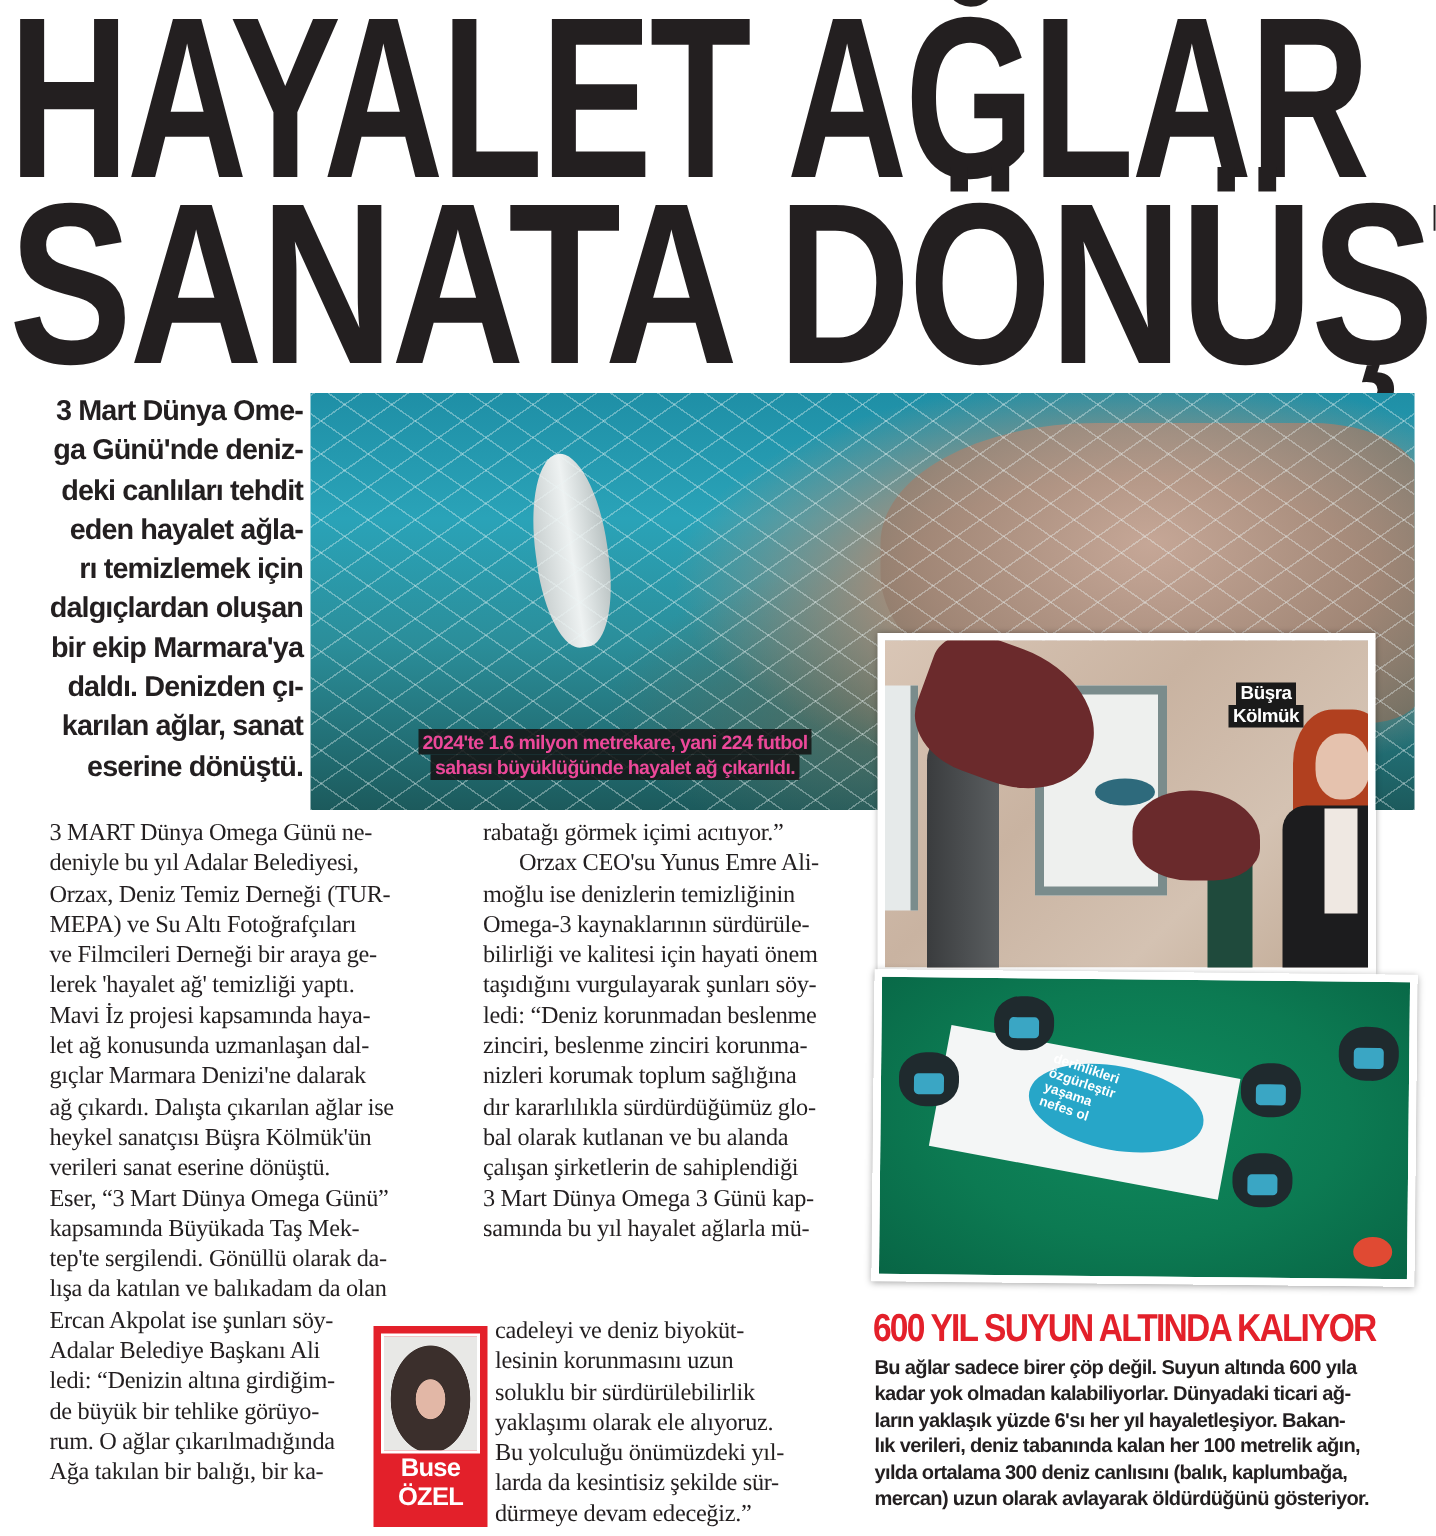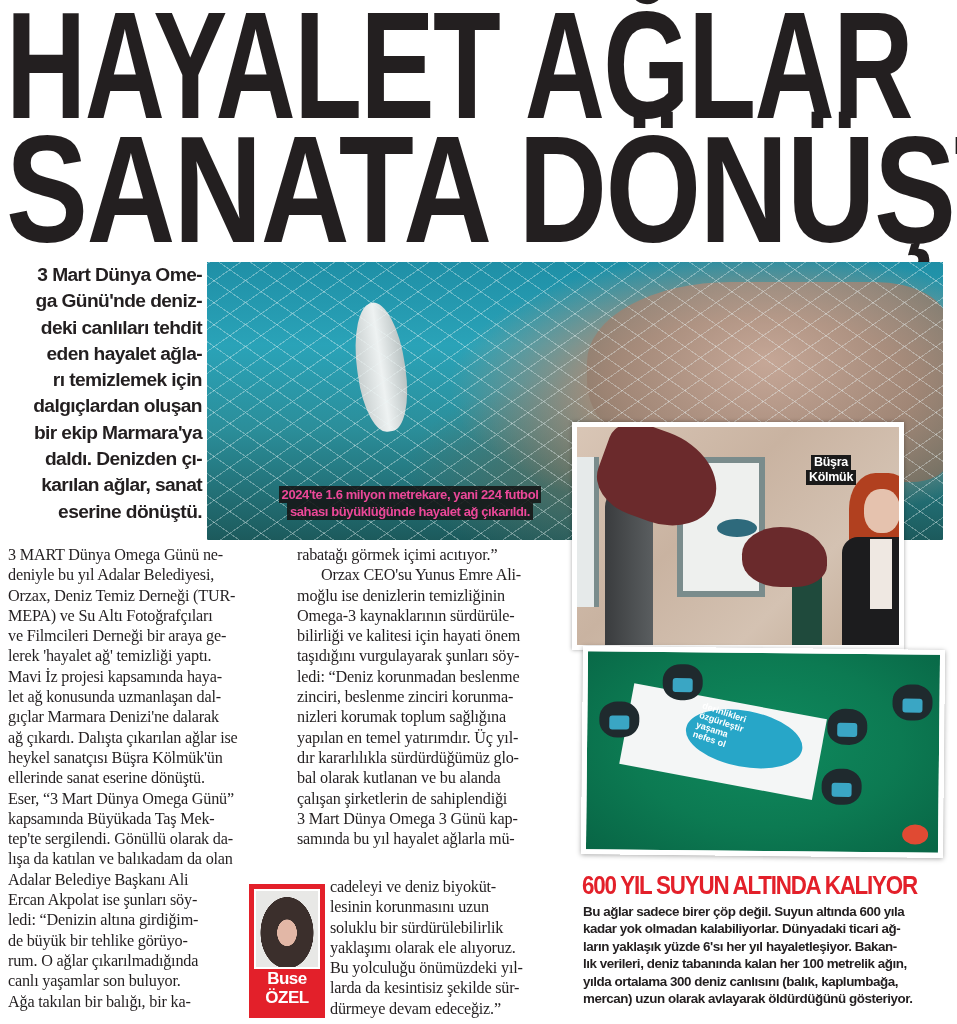--- a/index.html
+++ b/index.html
@@ -51,21 +51,21 @@
   }
   .caption-main {
     position: absolute; left: 240px; top: 486px; width: 340px;
     font-family: "Liberation Sans", sans-serif; font-weight: 700; font-size: 13px; line-height: 17px;
     color: #ec4899; text-align: center; letter-spacing: -0.4px;
   }
   .caption-main span { display: inline-block; background: rgba(20,20,20,0.88); padding: 0 3px; white-space: nowrap; }
 
   
   .photo-art {
-    position: absolute; left: 572px; top: 422px; width: 332px; height: 228px;
+    position: absolute; left: 585px; top: 422px; width: 332px; height: 228px;
     border: 5px solid #ffffff; box-shadow: 0 0 4px rgba(0,0,0,0.35); overflow: hidden;
     background: linear-gradient(135deg, #d9c6b6 0%, #c9b3a1 40%, #d4c2b2 70%, #bfa893 100%);
   }
   .photo-art .window {
     position: absolute; left: 100px; top: 30px; width: 88px; height: 140px;
     background: #eef0ee; border: 6px solid #7a8c8c;
   }
   .photo-art .window2 { position: absolute; left: 0; top: 30px; width: 22px; height: 150px; background: #e6eaea; border-right: 5px solid #7a8c8c; }
   .photo-art .head1 { position: absolute; left: 22px; top: 5px; width: 120px; height: 90px; border-radius: 30% 60% 50% 40%; background: #6b2a2c; transform: rotate(20deg); }
   .photo-art .body1 { position: absolute; left: 28px; top: 60px; width: 48px; height: 160px; background: linear-gradient(90deg, #3a3c3e, #5a5e60); border-radius: 20px 20px 0 0; }
@@ -105,21 +105,21 @@
   }
   .photo-divers .diver { position: absolute; width: 40px; height: 36px; border-radius: 45%; background: #1f2a2e; }
   .photo-divers .diver::after { content: ""; position: absolute; left: 10px; top: 14px; width: 20px; height: 14px; background: #3aa6c4; border-radius: 3px; }
   .photo-divers .buoy { position: absolute; right: 10px; bottom: 8px; width: 26px; height: 20px; border-radius: 50%; background: #e04a33; }
 
   
   .col {
     position: absolute; font-family: "Liberation Serif", serif; font-size: 16.2px; line-height: 20.3px;
     color: #231f20; letter-spacing: -0.2px;
   }
-  .col span { display: block; white-space: nowrap; }
+  .col span { display: block; white-space: nowrap; margin-left: 25px; }
   .col1 { left: 8px; top: 545px; width: 278px; }
   .col2 { left: 297px; top: 545px; width: 280px; }
   .indent { padding-left: 24px; }
   .col2-lower { position: absolute; left: 330px; top: 877px; width: 250px; font-family: "Liberation Serif", serif; font-size: 16.2px; line-height: 20.3px; letter-spacing: -0.2px; }
   .col2-lower span { display: block; white-space: nowrap; }
 
   
   .byline {
     position: absolute; left: 249px; top: 884px; width: 76px; height: 134px; background: #e3202a; padding: 5px;
   }
@@ -217,45 +217,43 @@
   <span>deniyle bu yıl Adalar Belediyesi,</span>
   <span>Orzax, Deniz Temiz Derneği (TUR-</span>
   <span>MEPA) ve Su Altı Fotoğrafçıları</span>
   <span>ve Filmcileri Derneği bir araya ge-</span>
   <span>lerek 'hayalet ağ' temizliği yaptı.</span>
   <span>Mavi İz projesi kapsamında haya-</span>
   <span>let ağ konusunda uzmanlaşan dal-</span>
   <span>gıçlar Marmara Denizi'ne dalarak</span>
   <span>ağ çıkardı. Dalışta çıkarılan ağlar ise</span>
   <span>heykel sanatçısı Büşra Kölmük'ün</span>
-  <span>ellerinde sanat eserine dönüştü.</span>
+  <span>verileri sanat eserine dönüştü.</span>
   <span>Eser, “3 Mart Dünya Omega Günü”</span>
   <span>kapsamında Büyükada Taş Mek-</span>
   <span>tep'te sergilendi. Gönüllü olarak da-</span>
   <span>lışa da katılan ve balıkadam da olan</span>
+  <span>Ercan Akpolat ise şunları söy-</span>
   <span>Adalar Belediye Başkanı Ali</span>
-  <span>Ercan Akpolat ise şunları söy-</span>
   <span>ledi: “Denizin altına girdiğim-</span>
   <span>de büyük bir tehlike görüyo-</span>
   <span>rum. O ağlar çıkarılmadığında</span>
-  <span>canlı yaşamlar son buluyor.</span>
   <span>Ağa takılan bir balığı, bir ka-</span>
 </div>
 
 <div class="col col2">
   <span>rabatağı görmek içimi acıtıyor.”</span>
   <span class="indent">Orzax CEO'su Yunus Emre Ali-</span>
   <span>moğlu ise denizlerin temizliğinin</span>
   <span>Omega-3 kaynaklarının sürdürüle-</span>
   <span>bilirliği ve kalitesi için hayati önem</span>
   <span>taşıdığını vurgulayarak şunları söy-</span>
   <span>ledi: “Deniz korunmadan beslenme</span>
   <span>zinciri, beslenme zinciri korunma-</span>
   <span>nizleri korumak toplum sağlığına</span>
-  <span>yapılan en temel yatırımdır. Üç yıl-</span>
   <span>dır kararlılıkla sürdürdüğümüz glo-</span>
   <span>bal olarak kutlanan ve bu alanda</span>
   <span>çalışan şirketlerin de sahiplendiği</span>
   <span>3 Mart Dünya Omega 3 Günü kap-</span>
   <span>samında bu yıl hayalet ağlarla mü-</span>
 </div>
 
 <div class="col2-lower">
   <span>cadeleyi ve deniz biyoküt-</span>
   <span>lesinin korunmasını uzun</span>

